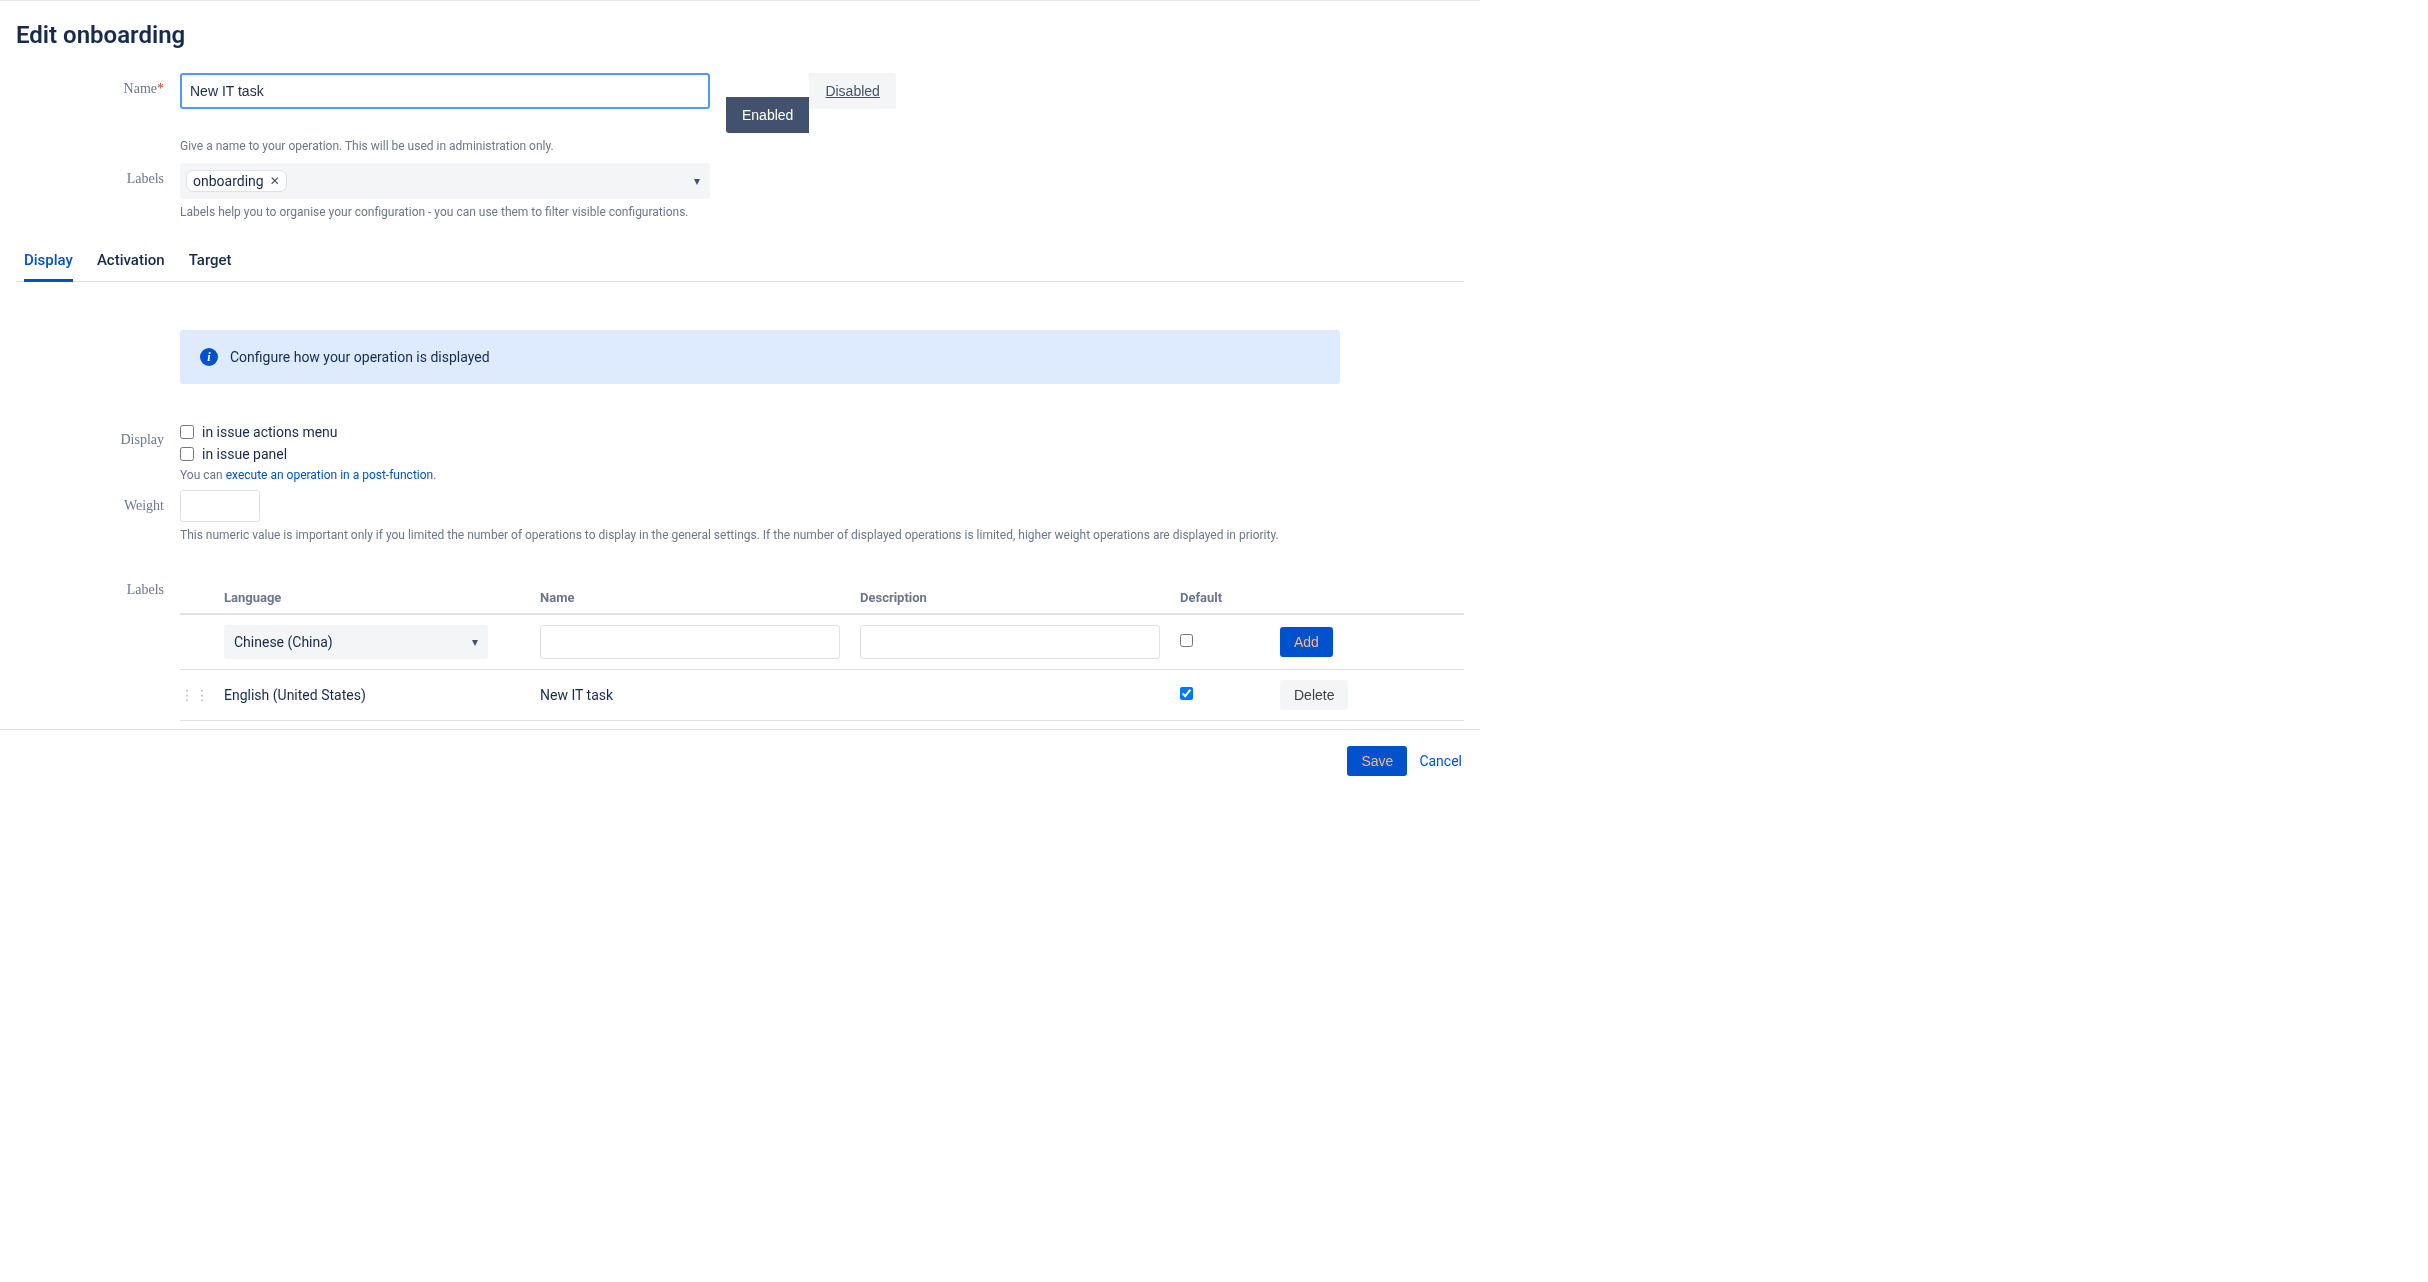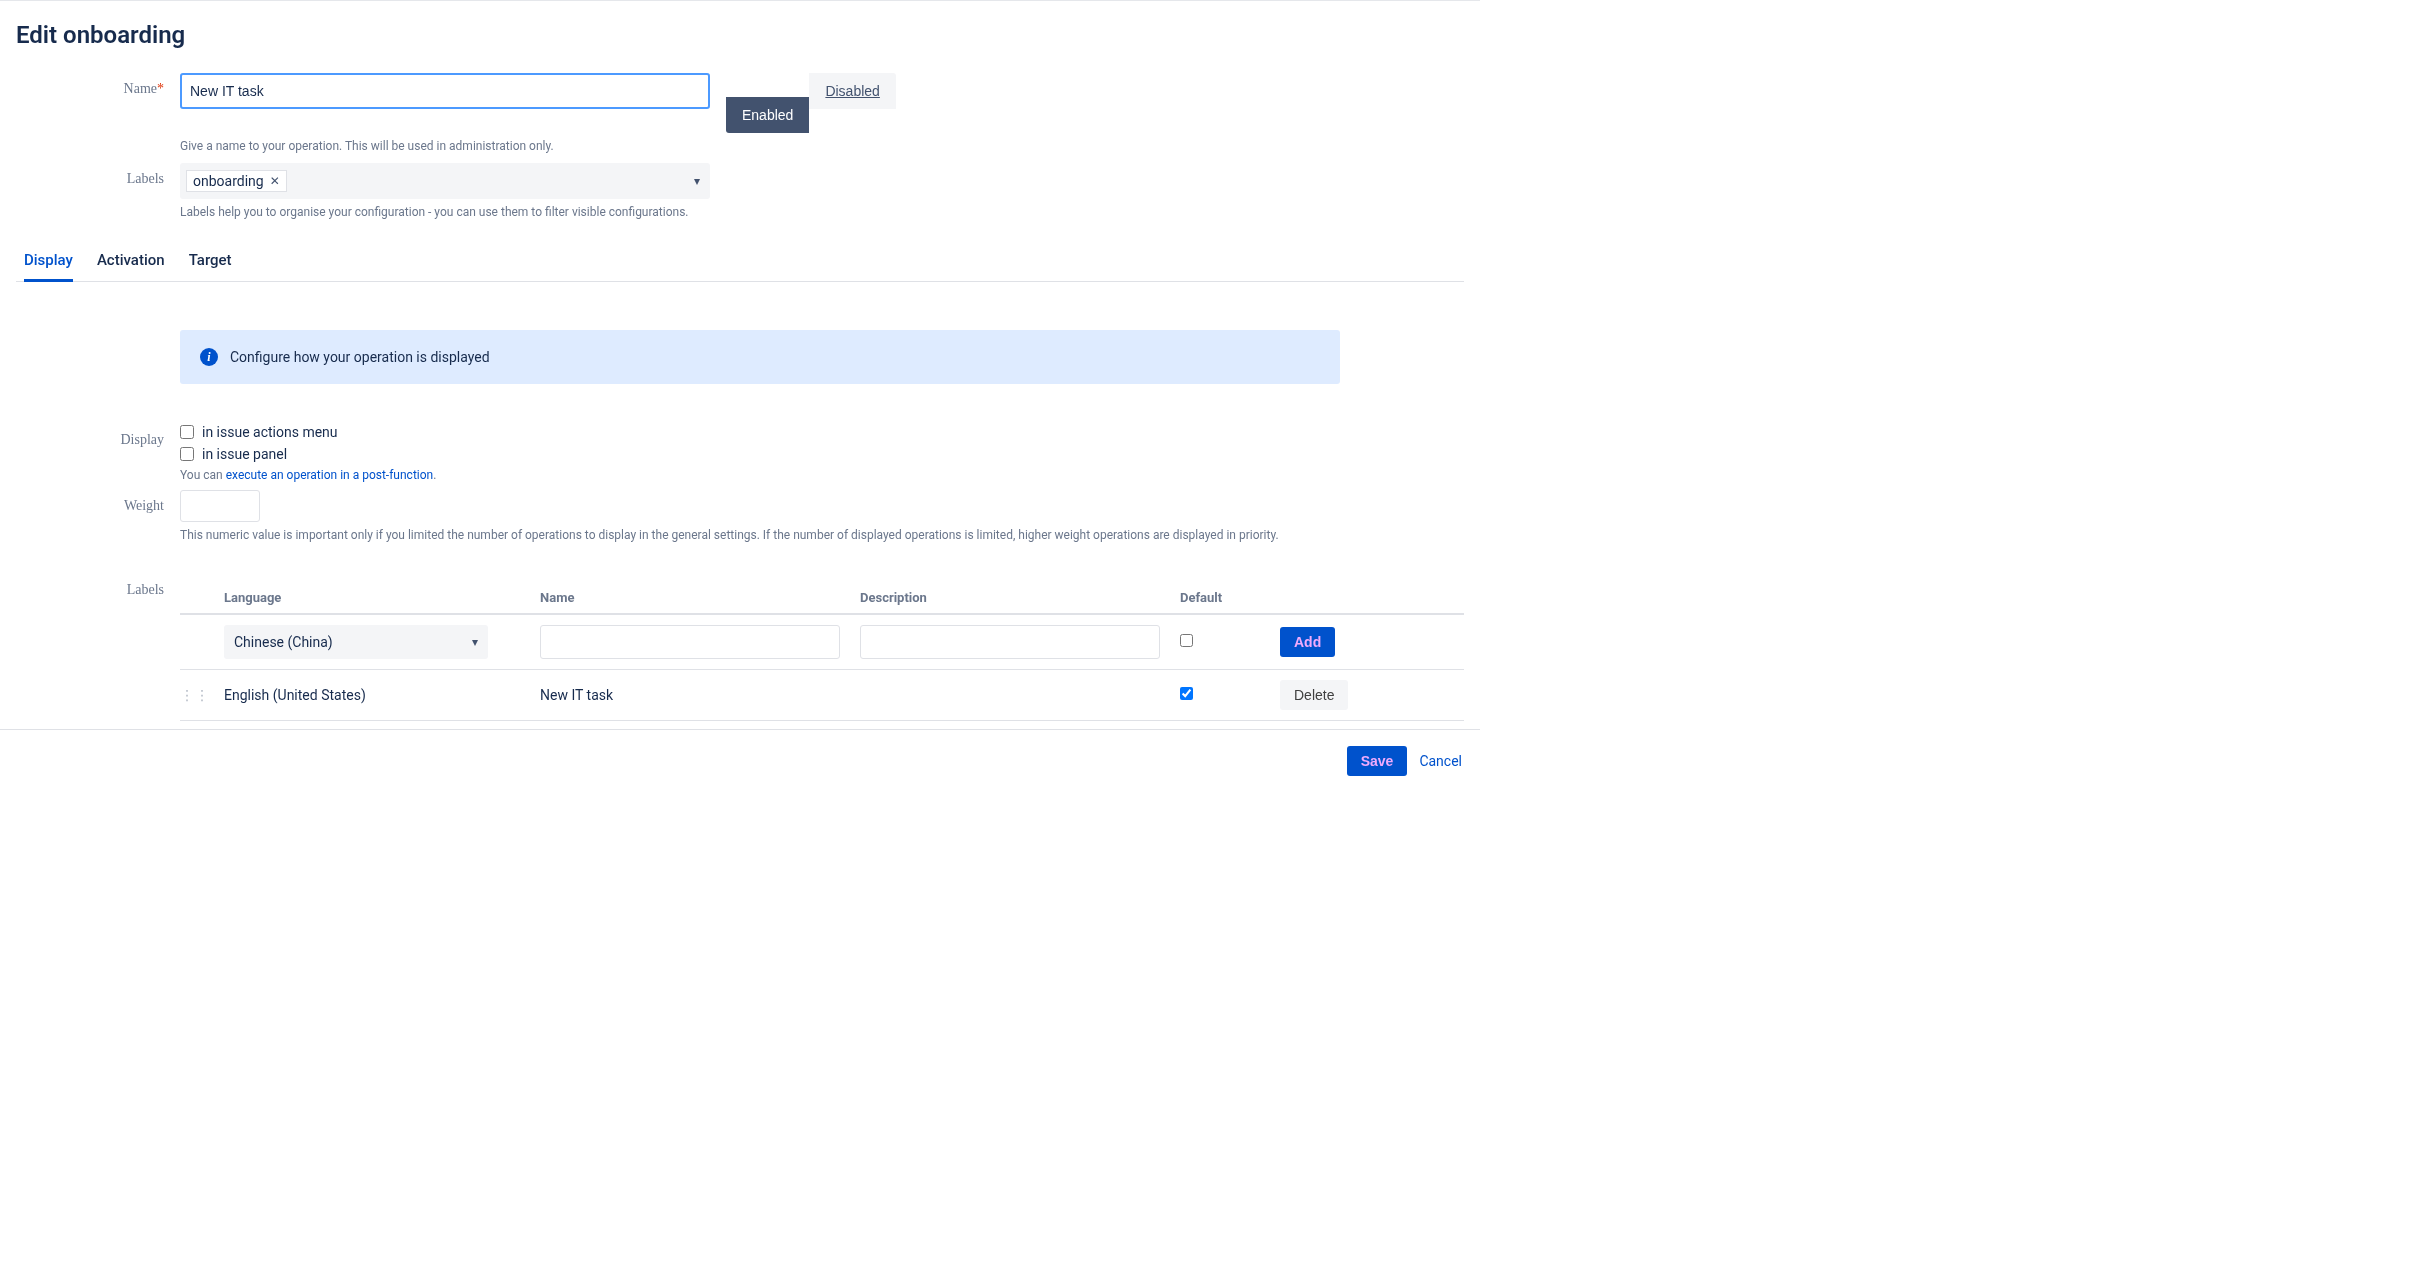--- a/index.html
+++ b/index.html
@@ -88,21 +88,21 @@
   display: flex;
   align-items: center;
   padding: 0 6px;
   position: relative;
 }
 .tag {
   display: inline-flex;
   align-items: center;
   background: #fff;
   border: 1px solid #dfe1e6;
-  border-radius: 0;
+  border-radius: 7px;
   padding: 2px 6px;
   font-size: 14px;
   color: #172B4D;
 }
 .tag-x {
   margin-left: 6px;
   cursor: pointer;
   color: #42526E;
   font-size: 12px;
 }
@@ -223,26 +223,26 @@
 }
 .cell-input {
   width: 300px;
   height: 34px;
   border: 1px solid #dfe1e6;
   border-radius: 3px;
   padding: 0 8px;
 }
 .btn-primary {
   background: #0052CC;
-  color: #f0abfc;
+  color: #fdba74;
   border: none;
   border-radius: 3px;
   padding: 7px 14px;
   font-size: 14px;
-  font-weight: 700;
+  font-weight: 400;
   cursor: pointer;
 }
 .btn-default {
   background: #F4F5F7;
   color: #404040;
   border: none;
   border-radius: 3px;
   padding: 7px 14px;
   font-size: 14px;
   cursor: pointer;

